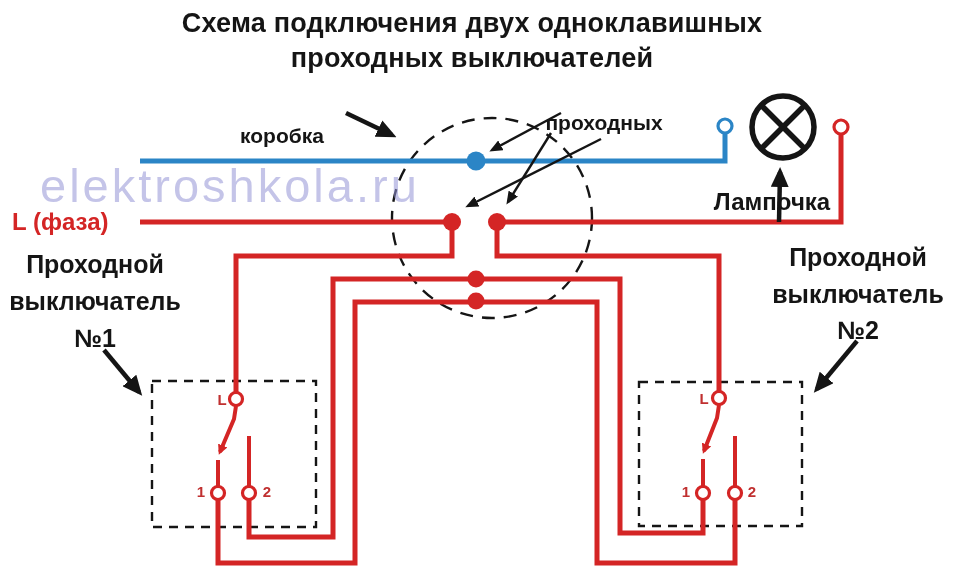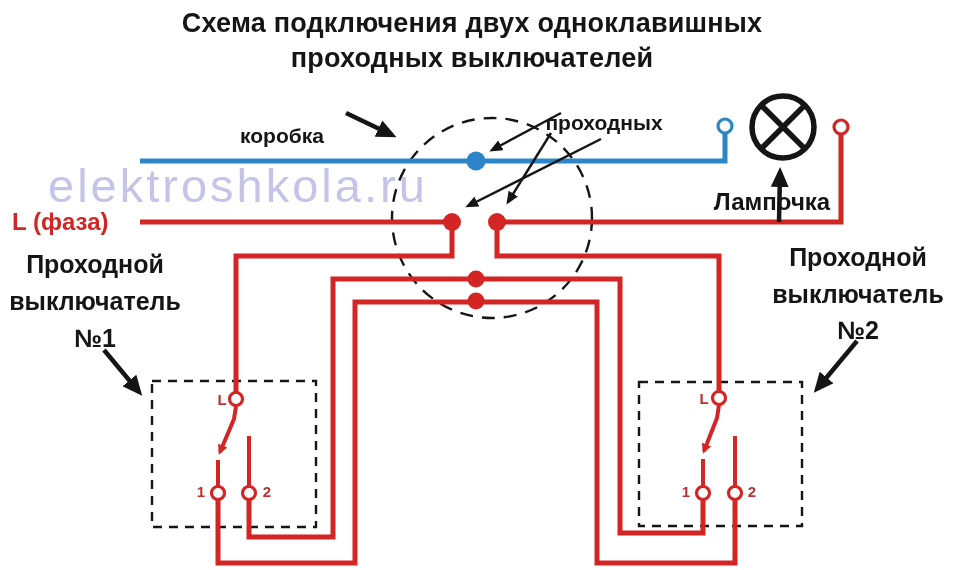--- a/index.html
+++ b/index.html
@@ -11,21 +11,21 @@
   .lbl{position:absolute;white-space:nowrap;font-weight:bold;color:var(--c-ink);}
   .ctr{transform:translateX(-50%);}
   .title-line{font-size:27px;letter-spacing:0.2px;}
   .ann{font-size:21px;}
   .side-lbl{font-size:25px;}
   .nl-lbl{font-size:24px;}
   .n-col{color:var(--c-neutral);}
   .l-col{color:var(--c-phase);}
   .term{position:absolute;font-size:15px;font-weight:bold;color:var(--c-terminal);transform:translate(-50%,-50%);}
   #watermark{
-    position:absolute;left:48px;top:158px;font-size:47px;font-weight:normal;
+    position:absolute;left:40px;top:158px;font-size:47px;font-weight:normal;
     letter-spacing:3px;color:var(--c-watermark);opacity:0.55;pointer-events:none;z-index:5;
   }
   
   .w-red{stroke:var(--c-phase);stroke-width:5;fill:none;}
   .w-red-thin{stroke:var(--c-phase);stroke-width:4;fill:none;}
   .w-blue{stroke:var(--c-neutral);stroke-width:5;fill:none;}
   .dot-red{fill:var(--c-phase);stroke:none;}
   .dot-blue{fill:var(--c-neutral);stroke:none;}
   .ring-red{fill:#fff;stroke:var(--c-phase);stroke-width:3.2;}
   .ring-blue{fill:#fff;stroke:var(--c-neutral);stroke-width:3.2;}

